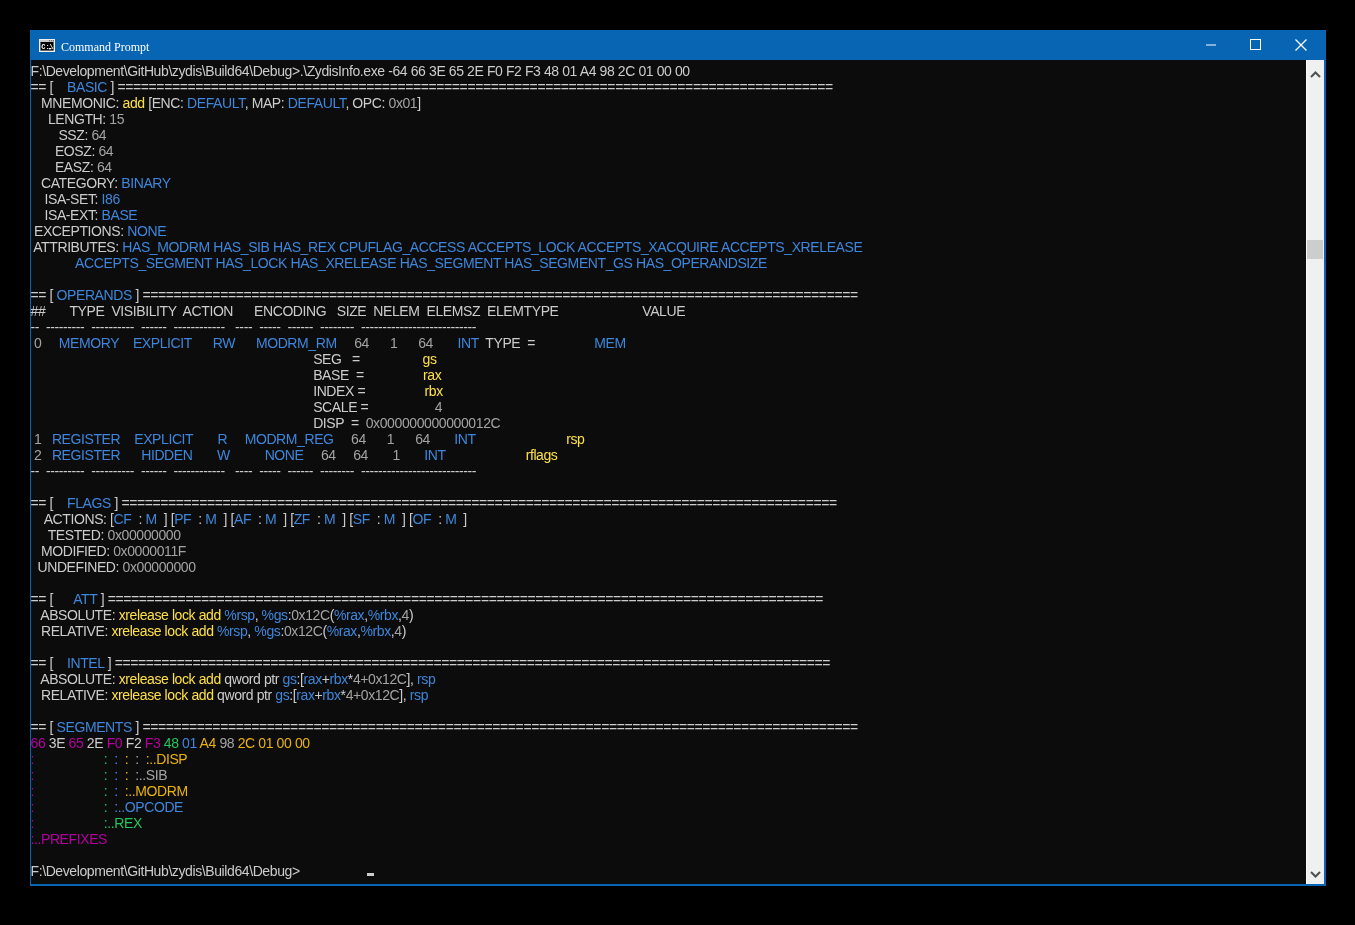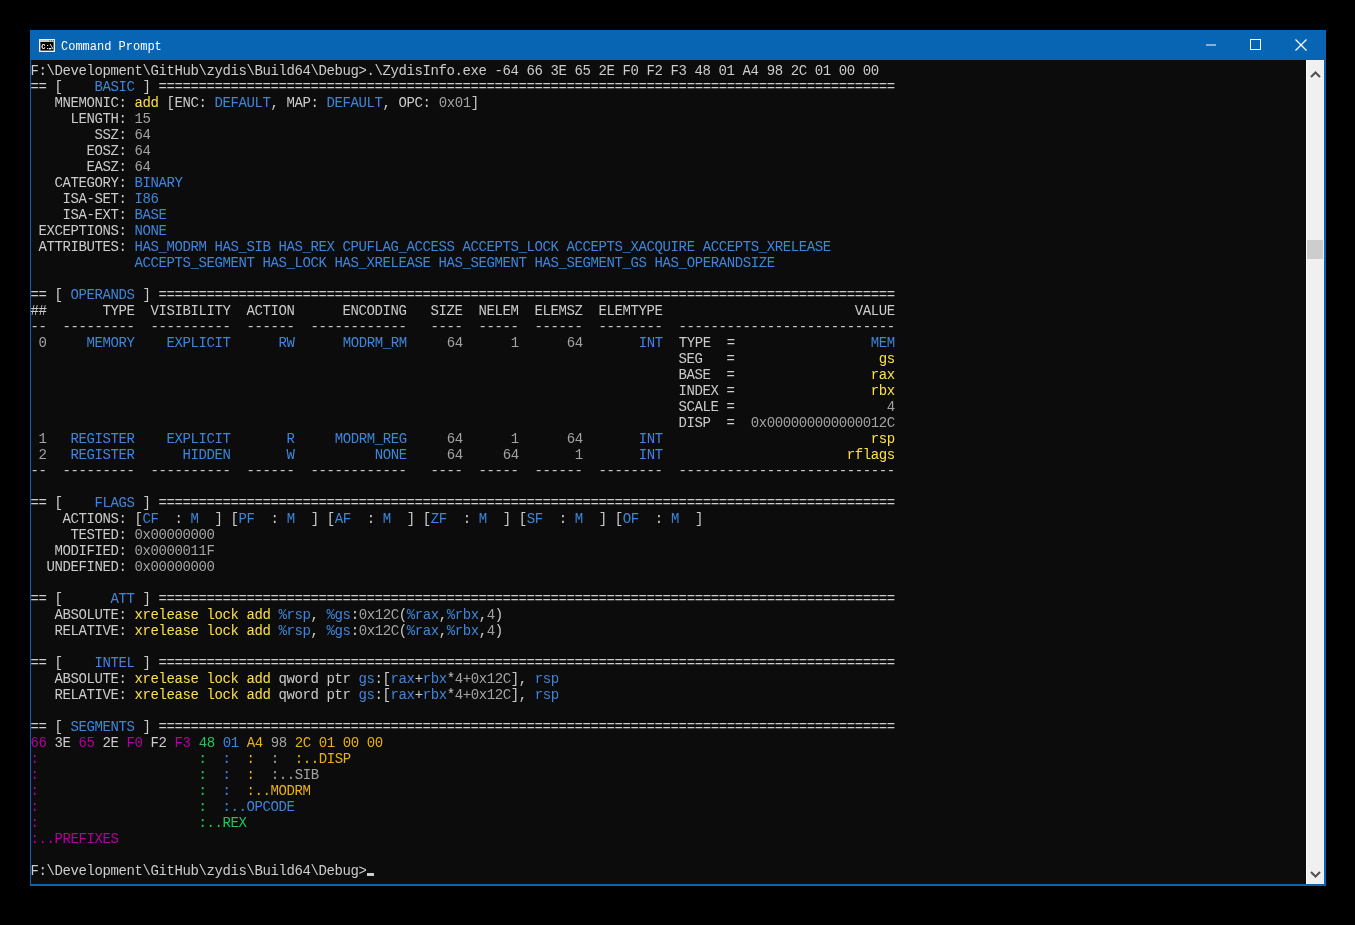--- a/index.html
+++ b/index.html
@@ -2,24 +2,24 @@
 <html><head><meta charset="utf-8"><title>Command Prompt</title>
 <style>
 html,body{margin:0;padding:0;background:#000000;width:1355px;height:925px;overflow:hidden}
 #tb{position:absolute;left:30px;top:30px;width:1296px;height:30px;background:#0765B3}
 #bL{position:absolute;left:30px;top:60px;width:1px;height:826px;background:#0765B3}
 #bR{position:absolute;left:1324px;top:60px;width:2px;height:826px;background:#0765B3}
 #bB{position:absolute;left:30px;top:884px;width:1296px;height:2px;background:#0765B3}
 #term{position:absolute;left:31px;top:60px;width:1275px;height:824px;background:#0C0C0C}
 #sb{position:absolute;left:1306px;top:60px;width:18px;height:824px;background:#F0F0F0;border-left:1px solid #FBFBFB;box-sizing:border-box}
 #thumb{position:absolute;left:1307px;top:240px;width:16px;height:19px;background:#CDCDCD}
-pre{position:absolute;left:30.5px;top:62.5px;margin:0;font-family:Liberation Mono, monospace;font-size:14px;line-height:16px;letter-spacing:-0.4px;color:#CCCCCC;white-space:pre}
+pre{position:absolute;left:30.5px;top:62.5px;margin:0;font-family:Liberation Sans, sans-serif;font-size:14px;line-height:16px;letter-spacing:-0.4px;color:#CCCCCC;white-space:pre}
 pre i{font-style:normal}
 .W{color:#eab308}.b{color:#3E86DB}.g{color:#a3a3a3}.G{color:#eab308}.r{color:#fde047}.m{color:#B4009E}.M{color:#22c55e}
-#title{position:absolute;left:61px;top:31.5px;height:30px;line-height:30px;font-family:Liberation Mono, monospace;font-size:12px;color:#FFFFFF}
+#title{position:absolute;left:61px;top:31.5px;height:30px;line-height:30px;font-family:Liberation Serif, serif;font-size:12px;color:#FFFFFF}
 #cursor{position:absolute;left:367px;top:872.5px;width:7px;height:3px;background:#CCCCCC}
 .cap{position:absolute;top:30px;width:46px;height:30px}
 #icon{position:absolute;left:39px;top:39px;width:16px;height:13px}
 </style></head>
 <body>
 <div id="tb"></div>
 <div id="bL"></div>
 <div id="bR"></div>
 <div id="bB"></div>
 <div id="term"></div>

